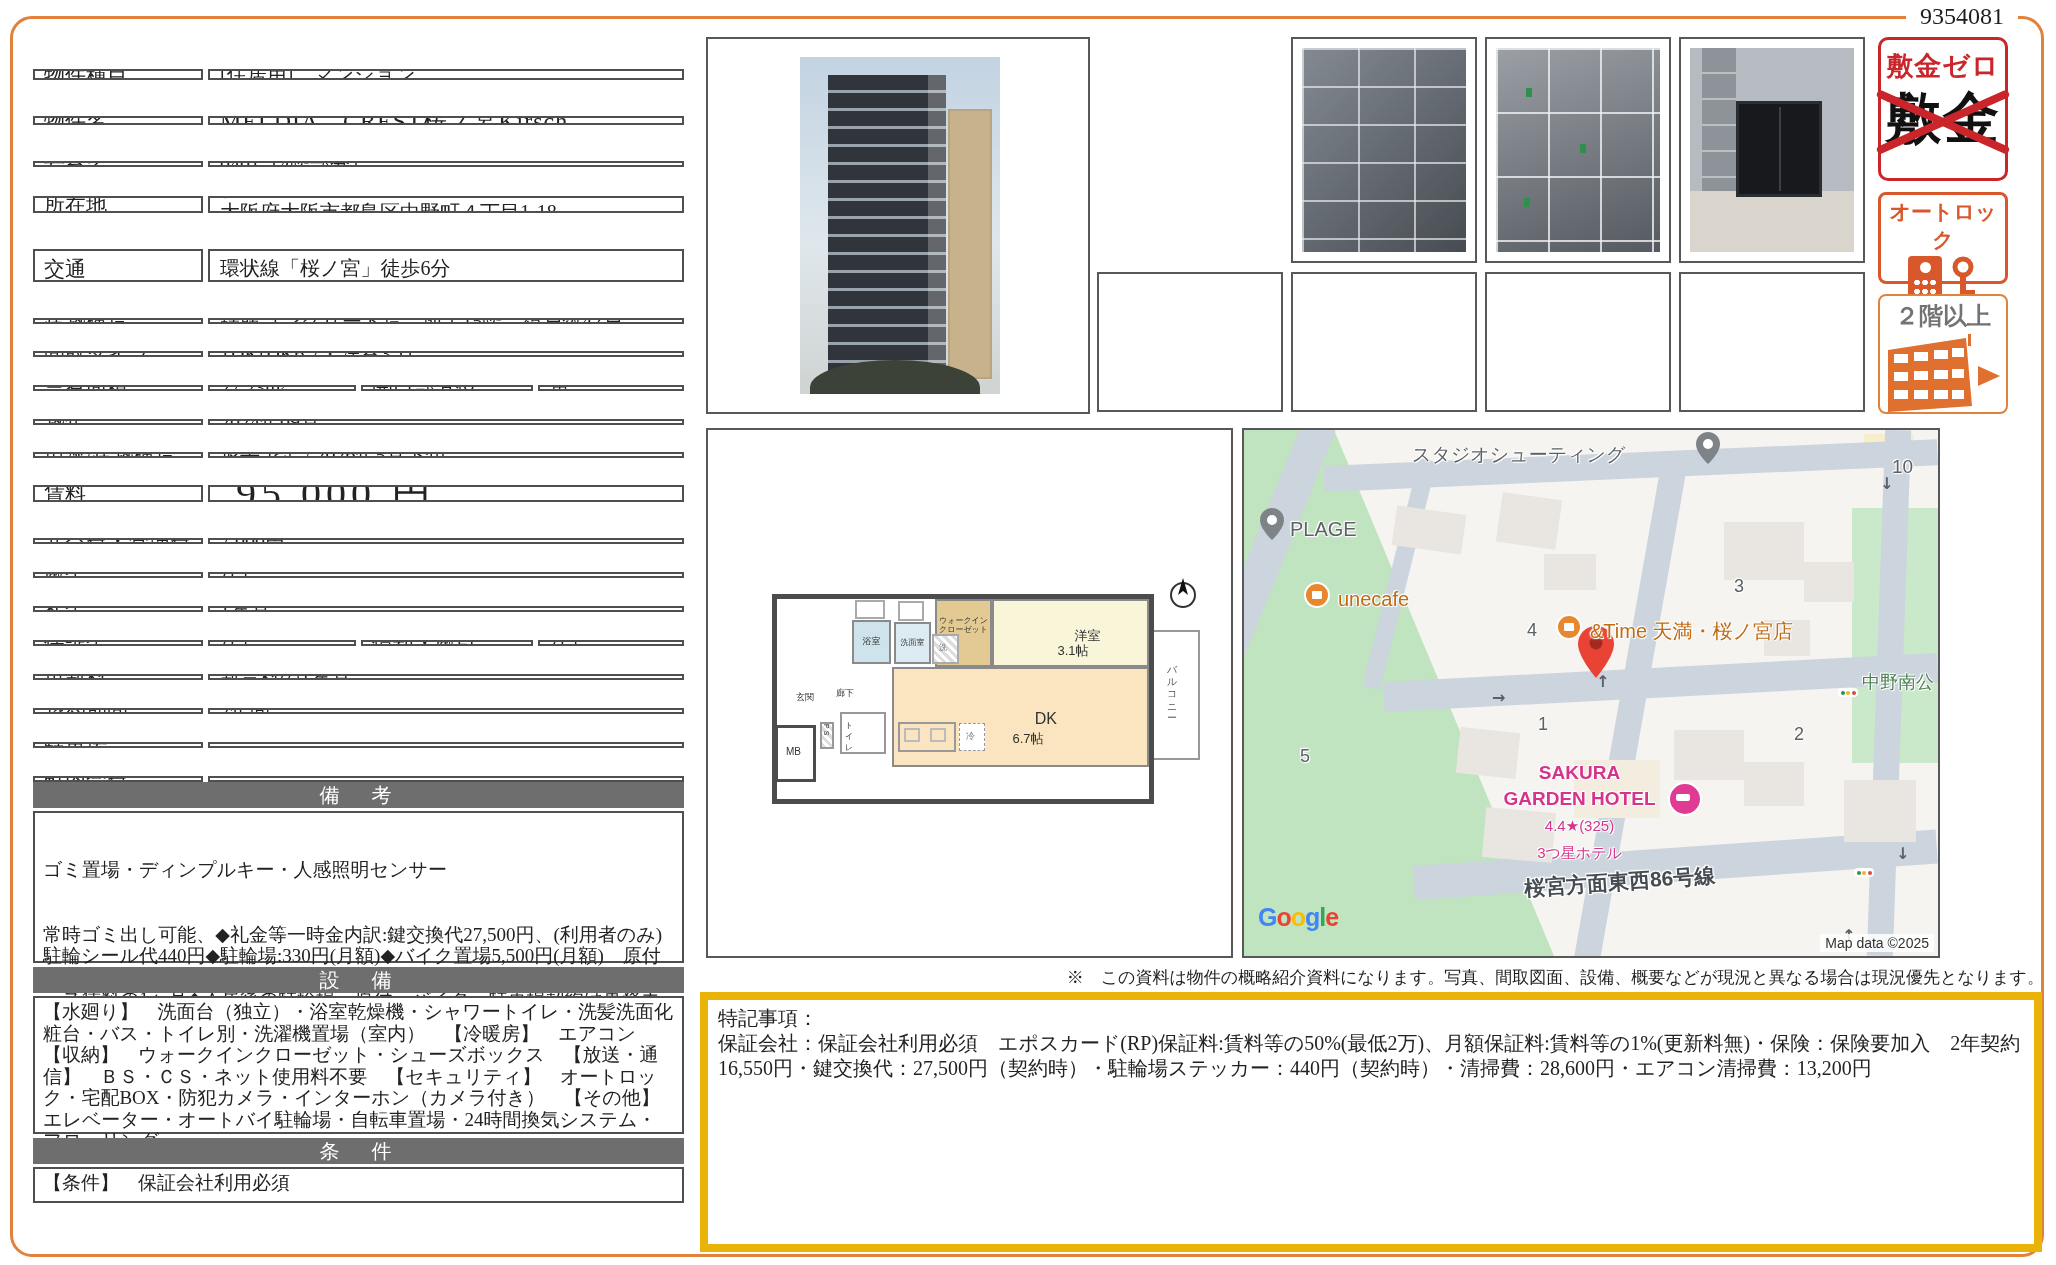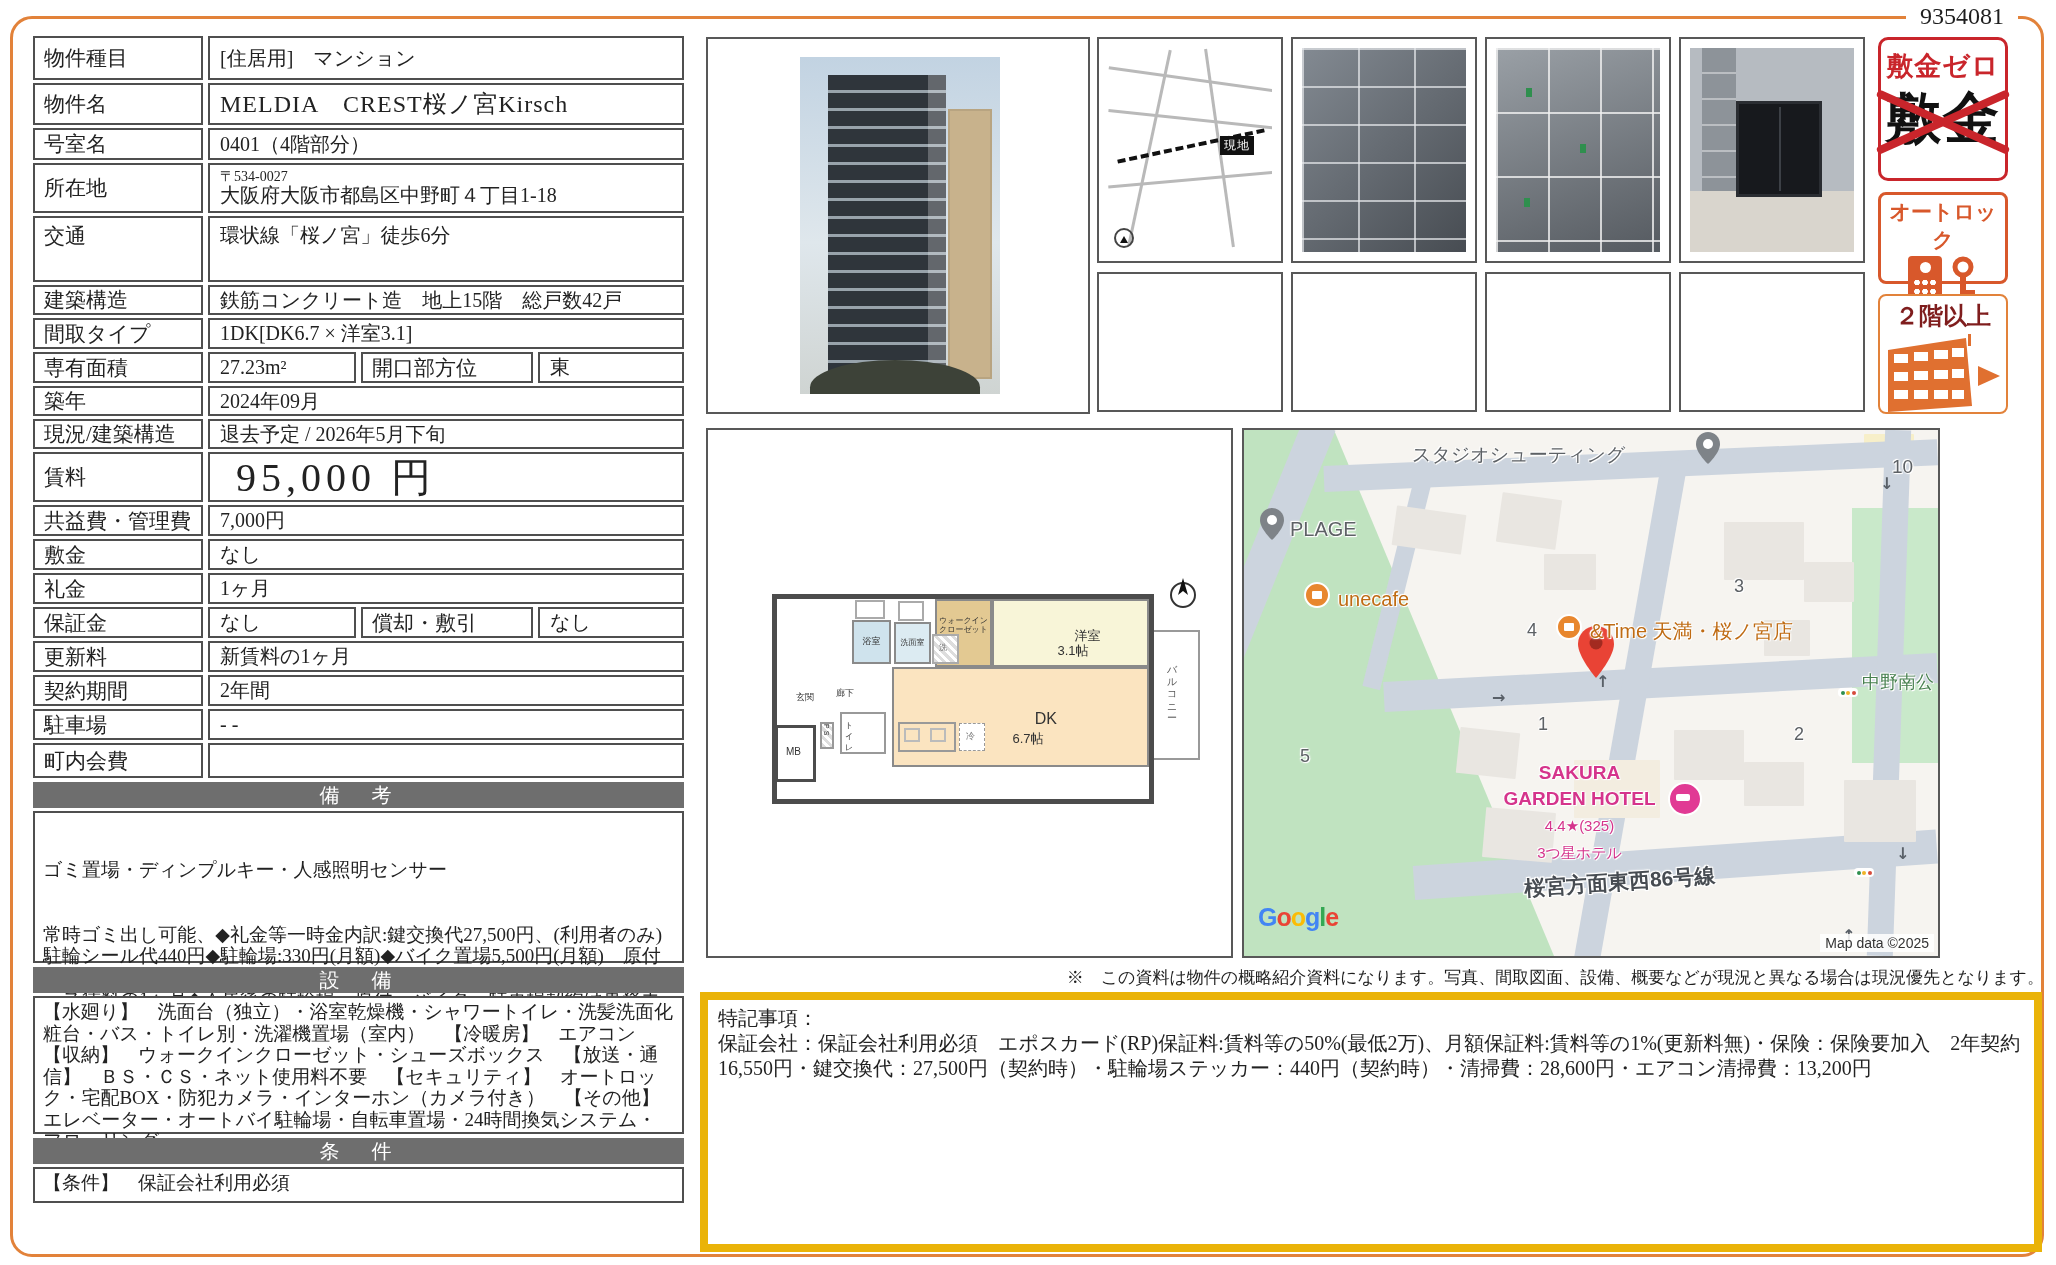--- a/index.html
+++ b/index.html
@@ -6,21 +6,21 @@
   .page{position:relative;width:2056px;height:1265px;background:#fff;overflow:hidden;
         font-family:"Liberation Serif","DejaVu Serif",serif;color:#222;}
   .frame{position:absolute;left:10px;top:16px;right:12px;bottom:8px;
          border:3px solid #e2823a;border-radius:22px;pointer-events:none;}
   .docnum{position:absolute;top:3px;right:38px;background:#fff;padding:0 14px;
           font-size:24px;color:#1e1e1e;z-index:5;}
 
   
   .left-col{position:absolute;left:33px;top:36px;width:651px;display:flex;flex-direction:column;gap:3px;}
   .trow{display:flex;gap:5px;}
-  .tcell{border:2px solid #4f4f4f;background:#fff;box-sizing:border-box;display:flex;align-items:center;overflow:hidden;}
+  .tcell{border:2px solid #4f4f4f;background:#fff;box-sizing:border-box;display:flex;align-items:center;overflow:hidden;margin-top:33px;}
   .tlabel{width:170px;flex:none;padding:1px 4px 1px 9px;font-size:21px;}
   .tvalue{flex:1;padding:1px 4px 1px 10px;font-size:20px;}
   .tvalue.small-first{flex-direction:column;align-items:flex-start;justify-content:center;}
   .zip{font-size:14px;line-height:15px;}
   .addr{font-size:20px;line-height:23px;}
   .top-align{align-items:flex-start;padding-top:4px;}
   .big-name{font-size:24px;letter-spacing:1px;}
   .rent{font-size:40px;letter-spacing:5px;padding-left:26px;}
   .w148{width:148px;flex:none;}
   .w172{width:172px;flex:none;}
@@ -83,21 +83,21 @@
   .xline{position:absolute;left:-12%;top:50%;width:124%;height:8px;background:#c9252b;border-radius:4px;}
   .x1{transform:rotate(24deg);} .x2{transform:rotate(-24deg);}
   .b2{top:192px;height:92px;border:3px solid #d8582b;border-radius:8px;}
   .b2-title{color:#d8582b;font-weight:bold;font-size:21px;margin-top:3px;font-family:"Liberation Sans",sans-serif;}
   .b2-icons{display:flex;justify-content:center;gap:6px;margin-top:2px;}
   .intercom{width:34px;height:52px;background:#d8582b;border-radius:4px;position:relative;}
   .intercom .cam{position:absolute;left:50%;top:6px;width:11px;height:11px;margin-left:-5.5px;border-radius:50%;background:#fff;}
   .intercom .pad{position:absolute;left:5px;top:22px;width:24px;height:26px;
       background-image:radial-gradient(circle,#fff 2.6px,transparent 3px);background-size:8px 9px;}
   .b3{top:294px;height:120px;border:2px solid #e2823a;border-radius:8px;}
-  .b3-title{color:#7f1d1d;font-weight:bold;font-size:24px;margin-top:4px;font-family:"Liberation Sans",sans-serif;}
+  .b3-title{color:#737373;font-weight:bold;font-size:24px;margin-top:4px;font-family:"Liberation Sans",sans-serif;}
 
   
   .plan-label{position:absolute;color:#333;text-align:center;line-height:1.15;white-space:pre-wrap;
               font-family:"Liberation Sans",sans-serif;}
   .proom{position:absolute;box-sizing:border-box;border:2px solid #8a8a8a;}
   .pwall{position:absolute;box-sizing:border-box;border:5px solid #4c4c4c;background:#fff;}
   .vtext{writing-mode:vertical-rl;letter-spacing:2px;}
   .hatch{background:repeating-linear-gradient(45deg,#ddd 0 3px,#fff 3px 6px);}
 
   
@@ -239,32 +239,20 @@
   </div>
 
   <div class="panel" style="left:706px;top:37px;width:384px;height:377px;">
     <div class="bphoto">
       <div class="btower"></div>
       <div class="bside"></div>
       <div class="bcanopy"></div>
     </div>
   </div>
 
-  <div class="pbox" style="left:1097px;top:37px;width:186px;height:226px;">
-    <div class="pinner mapthumb">
-      <div class="st" style="left:0;top:30px;width:170px;height:3px;transform:rotate(8deg);"></div>
-      <div class="st" style="left:0;top:70px;width:170px;height:3px;transform:rotate(6deg);"></div>
-      <div class="st" style="left:0;top:130px;width:170px;height:3px;transform:rotate(-5deg);"></div>
-      <div class="st" style="left:40px;top:0;width:3px;height:200px;transform:rotate(12deg);"></div>
-      <div class="st" style="left:110px;top:0;width:3px;height:200px;transform:rotate(-8deg);"></div>
-      <div class="route"></div>
-      <div class="genchi">現地</div>
-      <div class="thumb-compass"></div>
-    </div>
-  </div>
   <div class="pbox" style="left:1291px;top:37px;width:186px;height:226px;">
     <div class="pinner mailwall"></div>
   </div>
   <div class="pbox" style="left:1485px;top:37px;width:186px;height:226px;">
     <div class="pinner lockerwall">
       <div class="gdot" style="left:30px;top:40px;"></div>
       <div class="gdot" style="left:84px;top:96px;"></div>
       <div class="gdot" style="left:28px;top:150px;"></div>
     </div>
   </div>

